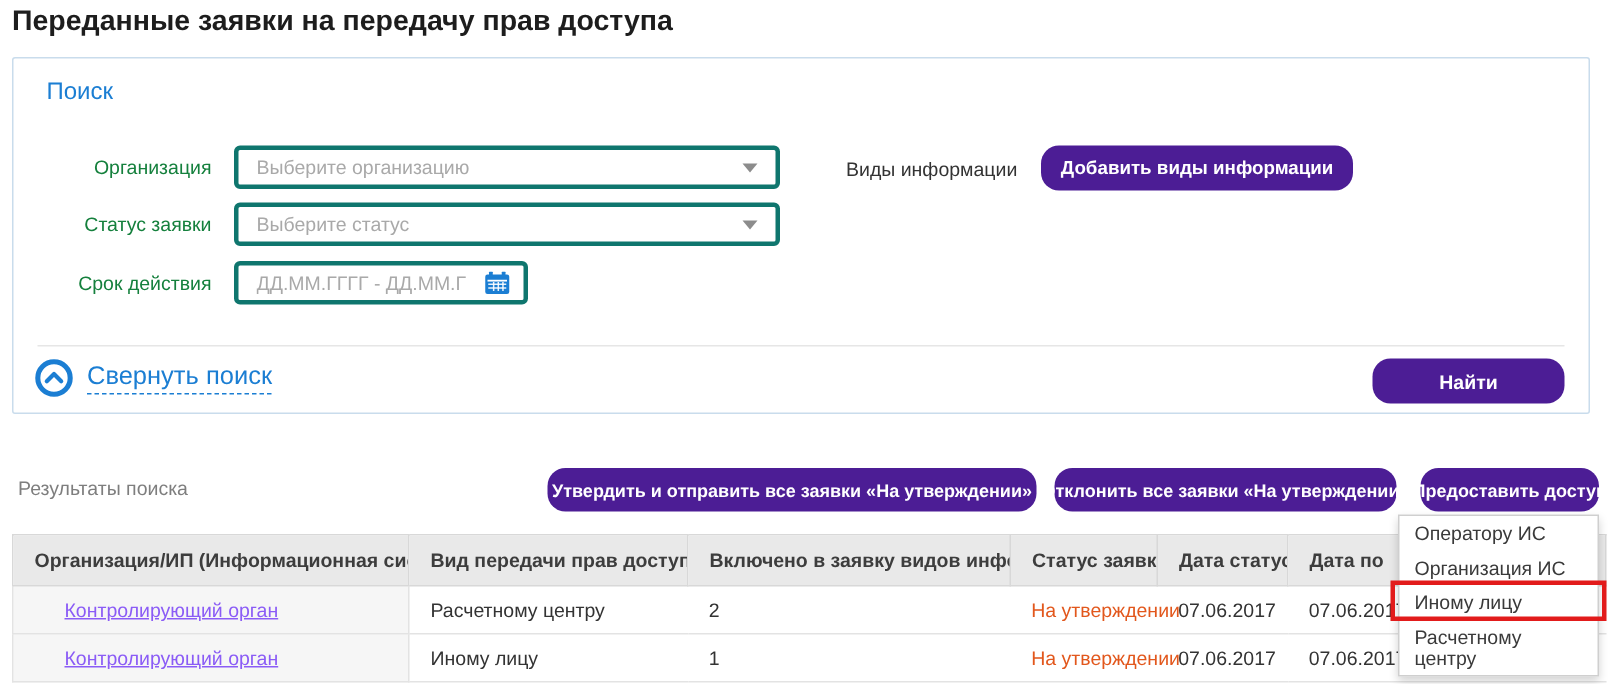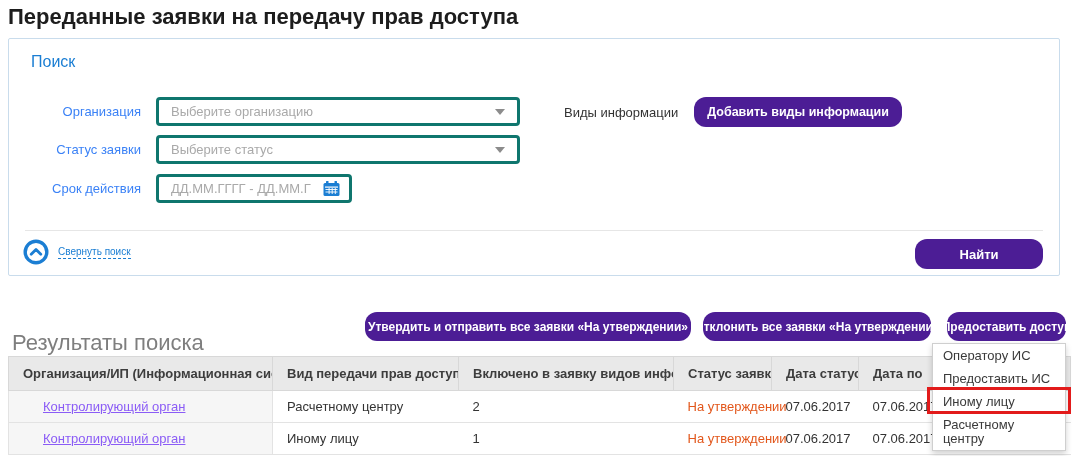--- a/index.html
+++ b/index.html
@@ -8,35 +8,35 @@
     width:1078px; height:456px;
     font-family:"Liberation Sans", sans-serif;
     background:#ffffff; color:#333;
     position:relative; overflow:hidden;
   }
   .stage { position:relative; width:1078px; height:456px; }
 
   
   .page-title {
     position:absolute; left:8px; top:4px; margin:0;
-    font-size:22px; font-weight:700; color:#1d1d1d;
+    font-size:19px; font-weight:700; color:#1d1d1d;
   }
 
   
   .search-panel {
     position:absolute; left:8px; top:38px; width:1052px; height:238px;
     background:#fff; border:1px solid #c9dcec; border-radius:2px;
   }
   .search-title { position:absolute; left:22px; top:14px; font-size:16px; color:#1b7ed3; }
 
   .form-row { position:absolute; left:0; display:flex; align-items:center; }
   .form-row.r1 { top:58px; }
   .form-row.r2 { top:96px; }
   .form-row.r3 { top:135px; }
-  .flabel { width:132px; text-align:right; margin-right:15px; font-size:13px; color:#3b82f6; }
+  .flabel { width:132px; text-align:right; margin-right:15px; font-size:13px; color:#15803d; }
 
   .control {
     position:relative; width:364px; height:29px;
     border:3px solid #0f766e; border-radius:4px; background:#fff;
     display:flex; align-items:center; cursor:pointer;
   }
   .control input {
     border:none; outline:none; flex:1; min-width:0; margin:0 10px;
     font-size:13px; font-family:inherit; color:#333; background:transparent;
   }
@@ -55,26 +55,26 @@
   .btn {
     background:#4c1d95; color:#fff; border:none; border-radius:12px;
     font-family:inherit; font-weight:700; cursor:pointer;
     display:flex; align-items:center; justify-content:center; white-space:nowrap;
   }
   .add-info-btn { height:30px; padding:0 13px; font-size:12.5px; }
 
   .panel-divider { position:absolute; left:16px; right:16px; top:191px; height:1px; background:#e6e6e6; }
 
   .collapse-row { position:absolute; left:14px; top:200px; display:flex; align-items:center; gap:9px; cursor:pointer; }
-  .collapse-link { font-size:10px; color:#1b7ed3; border-bottom:1px dashed #1b7ed3; padding-bottom:1px; }
+  .collapse-link { font-size:17px; color:#1b7ed3; border-bottom:1px dashed #1b7ed3; padding-bottom:1px; }
 
   .find-btn { position:absolute; right:16px; top:200px; width:128px; height:30px; font-size:13px; }
 
   
-  .results-title { position:absolute; left:12px; top:318px; font-size:22px; color:#7e7e7e;margin-top:12px; }
+  .results-title { position:absolute; left:12px; top:318px; font-size:13px; color:#7e7e7e; }
   .action-btn { position:absolute; top:312px; height:29px; font-size:12px; }
   .btn-approve { left:365px; width:326px; }
   .btn-decline { left:703px; width:228px; }
   .btn-grant   { left:947px; width:119px; }
 
   
   .table-wrap { position:absolute; left:8px; top:356px; width:1062px; }
   table { border-collapse:collapse; width:1062px; table-layout:fixed; font-size:13px; }
   thead th {
     background:#e9e9e9; border:1px solid #d8d8d8;
@@ -217,20 +217,20 @@
           <td class="status-pending">На утверждении</td>
           <td>07.06.2017</td>
           <td>07.06.2017 —</td>
         </tr>
       </tbody>
     </table>
   </div>
 
   <div class="grant-menu">
     <div class="menu-item">Оператору ИС</div>
-    <div class="menu-item">Предоставить ИС</div>
+    <div class="menu-item">Организация ИС</div>
     <div class="menu-item">Иному лицу</div>
     <div class="menu-item">Расчетному центру</div>
   </div>
 
   <div class="highlight-box"></div>
 
 </div>
 
 </body></html>

